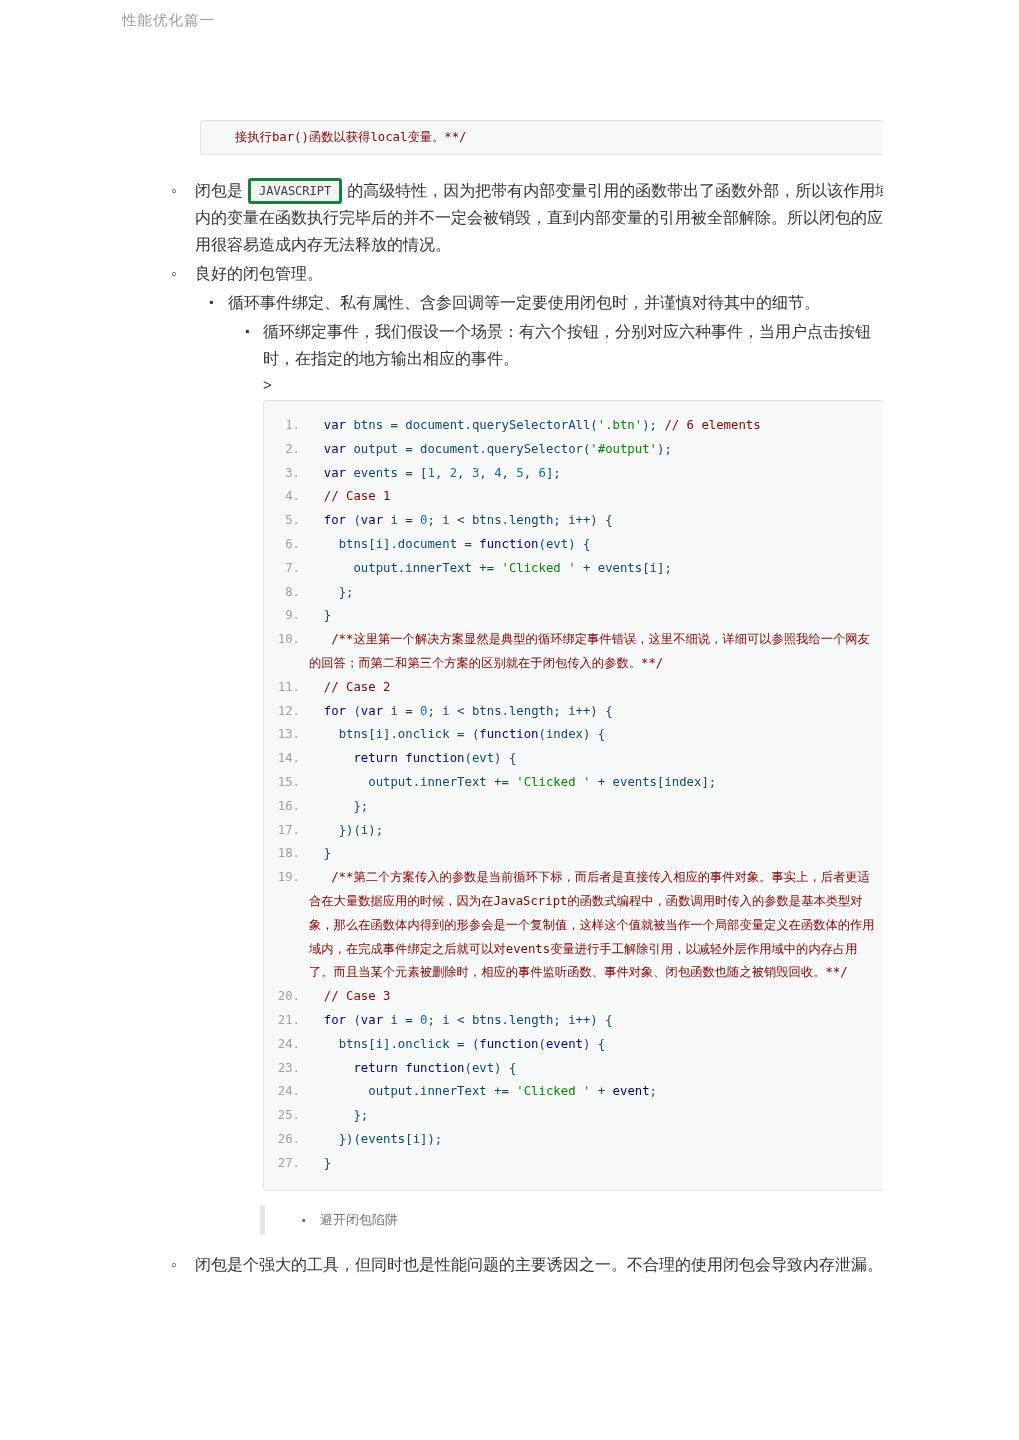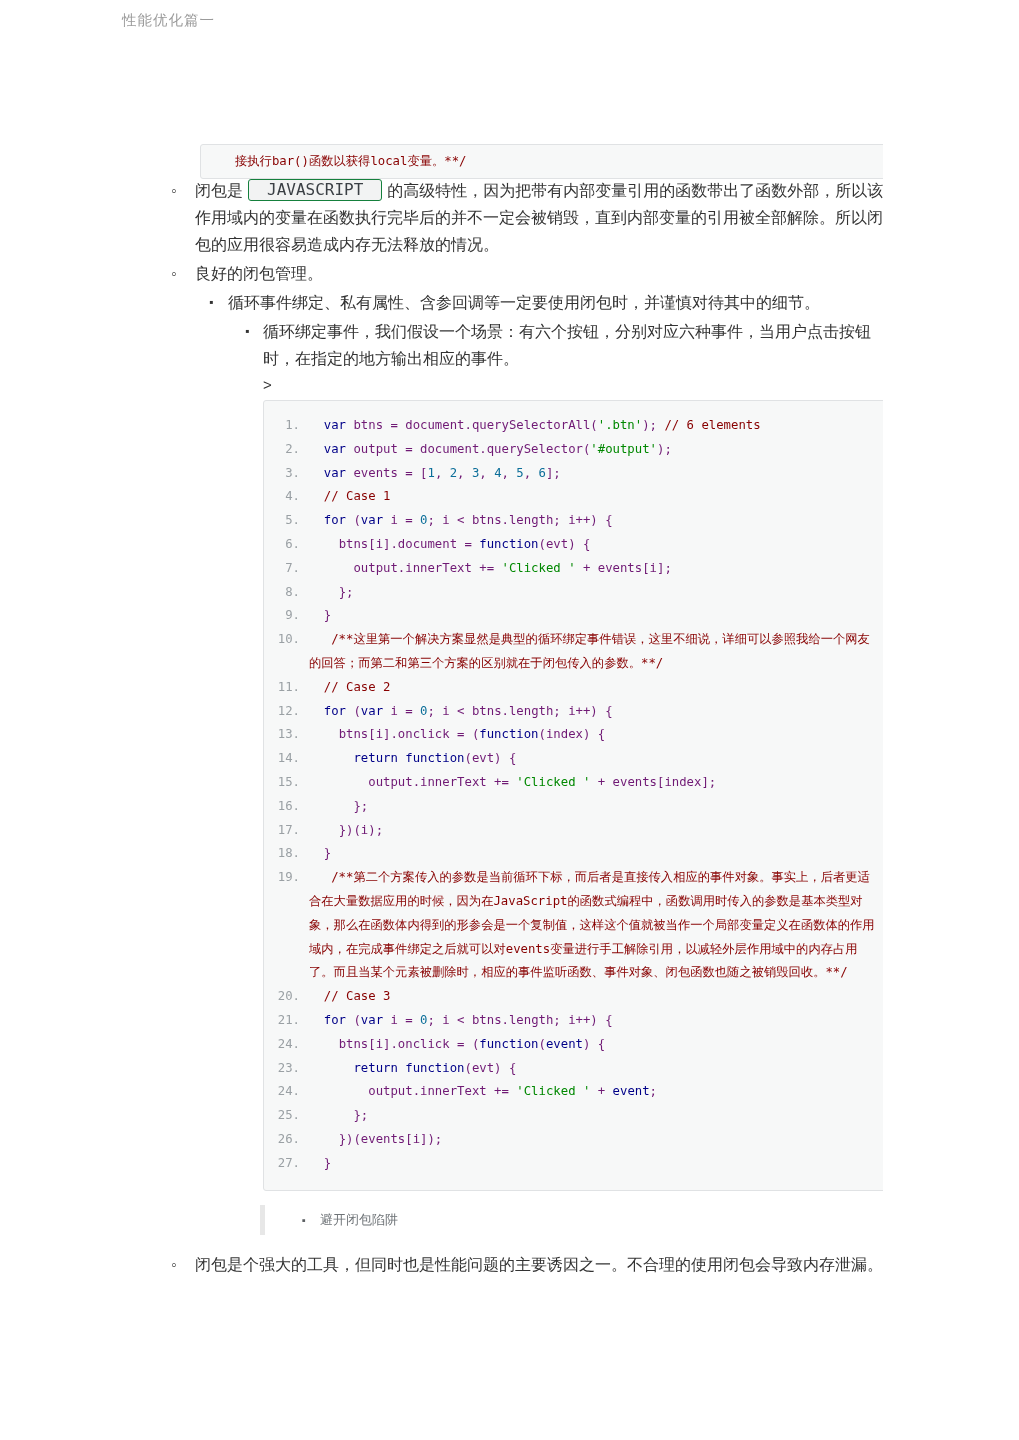--- a/index.html
+++ b/index.html
@@ -4,39 +4,39 @@
 <style>
   html,body{margin:0;padding:0;background:#ffffff;}
   .page{position:relative;width:883px;height:1440px;background:#ffffff;overflow:hidden;
         font-family:"Liberation Sans",sans-serif;color:#333;}
   
   .doc-header{position:absolute;left:122px;top:11px;font-size:14.5px;color:#9b9b9b;letter-spacing:1px;}
   .doc-footer{position:absolute;left:122px;right:124px;top:1330px;display:flex;justify-content:space-between;
               font-family:"Liberation Serif",serif;font-size:14px;color:#8b9094;}
   .brand-link{color:#29b7a6;font-weight:bold;text-decoration:none;margin:0 4px;}
   
-  .mono{font-family:"DejaVu Sans Mono",monospace;margin-top:24px;}
+  .mono{font-family:"DejaVu Sans Mono",monospace;}
   .codebox{background:#f7f8f8;border:1px solid #e0e2e4;border-radius:3px;box-sizing:border-box;}
   .top-code{position:absolute;left:200px;top:120px;width:695px;padding:8px 16px 8px 34px;
             font-size:12.3px;line-height:17px;}
-  .kwd{color:#000088;} .str{color:#008800;} .lit{color:#0b6e99;} .com{color:#880000;} .pln{color:#701a75;}
+  .kwd{color:#000088;} .str{color:#008800;} .lit{color:#0b6e99;} .com{color:#880000;} .pln{color:#0c4a6e;}
   
   .content{position:absolute;left:170px;top:177px;width:726px;font-size:16px;line-height:27px;color:#333;}
   ul{list-style:none;margin:0;padding:0;}
   .l1 > li{position:relative;padding-left:25px;margin-bottom:2px;}
   .l1 > li::before{content:"◦";position:absolute;left:1px;top:0;color:#444;}
   .l2{margin-top:2px;}
   .l2 > li{position:relative;padding-left:33px;}
   .l2 > li::before{content:"▪";position:absolute;left:14px;top:0;font-size:12px;color:#333;}
   .l3{margin-top:2px;}
   .l3 > li{position:relative;padding-left:35px;}
   .l3 > li::before{content:"▪";position:absolute;left:17px;top:0;font-size:12px;color:#333;}
-  .inline-code{display:inline-block;background:#f2f3f3;border:1px solid #15803d;border-radius:3px;
-               padding:0 18px;margin:0 5px;font-family:"DejaVu Sans Mono",monospace;
-               font-size:16px;line-height:20px;color:#3b4045;vertical-align:1px;}
+  .inline-code{display:inline-block;background:#f2f3f3;border:3px solid #15803d;border-radius:3px;
+               padding:0 8px;margin:0 5px;font-family:"DejaVu Sans Mono",monospace;
+               font-size:12px;line-height:20px;color:#3b4045;vertical-align:1px;}
   .caret-line{margin-top:2px;line-height:22px;font-size:15px;color:#333;}
   
   .code-block{width:632px;margin-top:4px;padding:13px 16px 14px 10px;}
   .code-row{display:flex;font-family:"DejaVu Sans Mono",monospace;font-size:12.3px;line-height:23.8px;}
   .lnum{flex:none;width:26px;text-align:right;color:#9aa0a4;margin-right:9px;}
   .lcode{flex:1;white-space:pre-wrap;word-break:break-all;color:#333;}
   
   .quote{margin:14px 0 0 -3px;border-left:5px solid #e7e7e7;padding:5px 0;}
   .quote-item{position:relative;padding-left:55px;font-size:13px;line-height:20px;color:#6e7377;}
   .quote-item::before{content:"▪";position:absolute;left:37px;top:0;font-size:11px;color:#5a5e62;}

